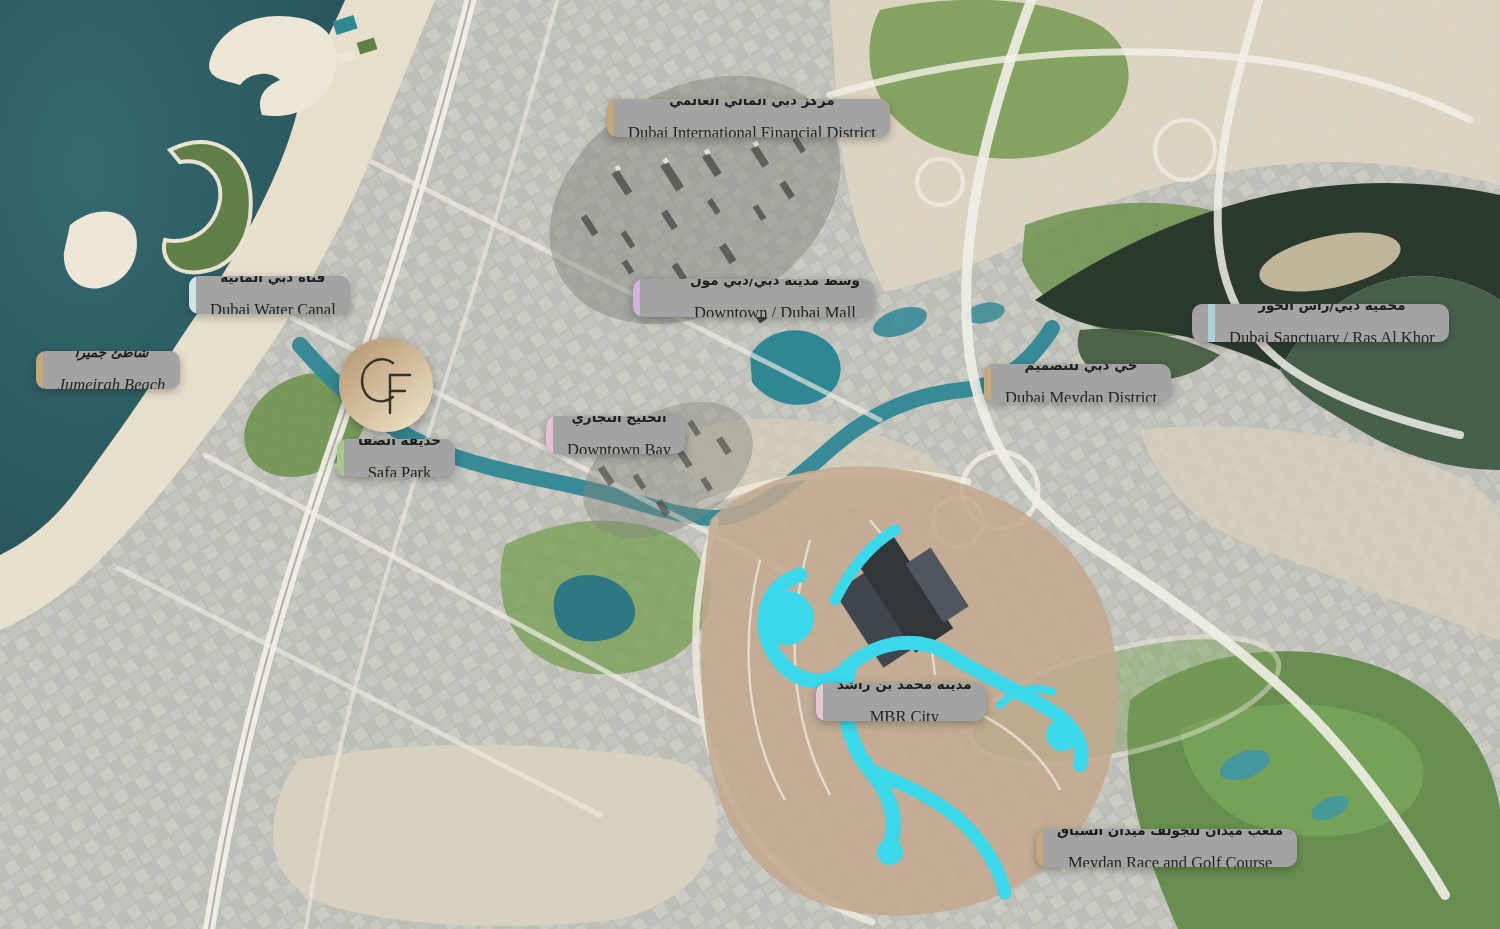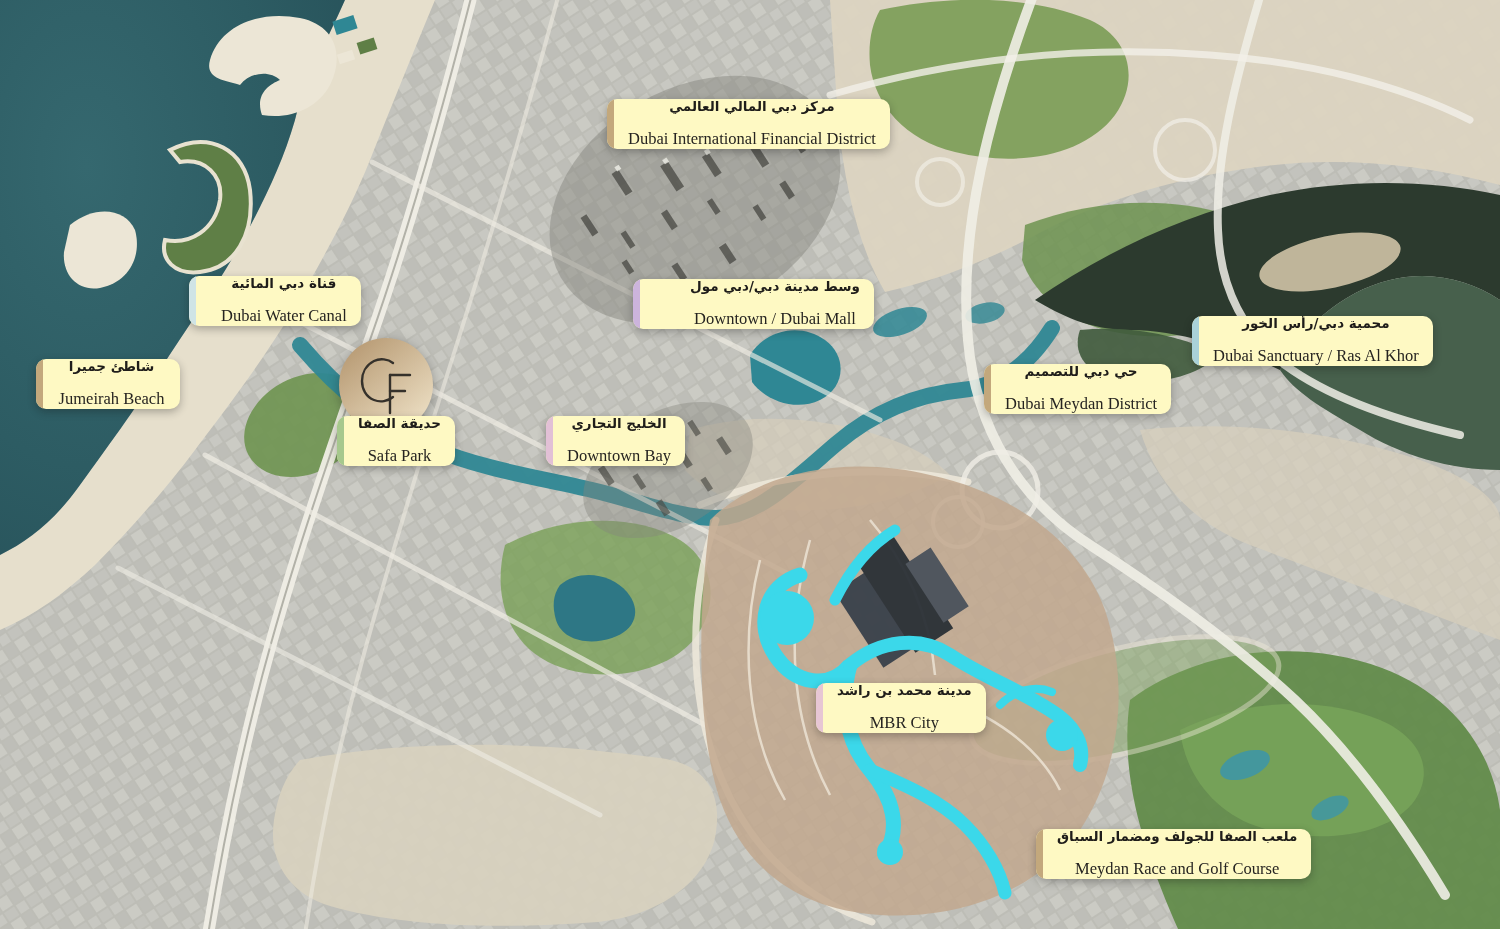--- a/index.html
+++ b/index.html
@@ -4,21 +4,21 @@
 <style>
   html,body{margin:0;padding:0;background:#1b1b1b;}
   .stage{
     position:relative;width:1500px;height:929px;overflow:hidden;
     font-family:"Liberation Sans",sans-serif;
   }
   .map-svg{position:absolute;inset:0;display:block;}
   
   .map-label{
     position:absolute;display:flex;align-items:stretch;
-    background:#fef9c3;border-radius:10px;height:50px;
+    background:#a3a3a3;border-radius:10px;height:38px;
     box-shadow:0 3px 9px rgba(20,20,20,.30);
     overflow:hidden;box-sizing:border-box;
   }
   .map-label .accent{width:7px;flex:0 0 7px;}
   .map-label .label-text{
     flex:1;display:flex;flex-direction:column;align-items:center;justify-content:center;
     padding:3px 14px 5px;line-height:1.2;
   }
   .map-label .ar{
     direction:rtl;font-family:"DejaVu Sans",sans-serif;font-size:13.5px;font-weight:600;
@@ -196,78 +196,78 @@
   </div>
 
   <div id="labels-layer">
       <div class="map-label" style="left: 607px; top: 99px; min-width: 252px;">
       <span class="accent" style="background: rgb(195, 168, 124);"></span>
       <span class="label-text">
         <span class="ar">مركز دبي المالي العالمي</span>
         <span class="en">Dubai International Financial District</span>
       </span>
     </div>
-      <div class="map-label" style="left: 189px; top: 276px; min-width: 160px; gap: 11px;">
+      <div class="map-label" style="left: 189px; top: 276px; min-width: 160px;">
       <span class="accent" style="background: rgb(207, 228, 230);"></span>
       <span class="label-text">
         <span class="ar">قناة دبي المائية</span>
         <span class="en">Dubai Water Canal</span>
       </span>
     </div>
-      <div class="map-label" style="left: 36px; top: 359px; min-width: 144px;">
+      <div class="map-label" style="left: 36px; top: 351px; min-width: 144px; font-style: italic;">
       <span class="accent" style="background: rgb(195, 168, 124);"></span>
       <span class="label-text">
         <span class="ar">شاطئ جميرا</span>
         <span class="en">Jumeirah Beach</span>
       </span>
     </div>
       <div class="map-label" style="left: 633px; top: 279px; min-width: 178px; gap: 36px;">
       <span class="accent" style="background: rgb(204, 180, 220);"></span>
       <span class="label-text">
         <span class="ar">وسط مدينة دبي/دبي مول</span>
         <span class="en">Downtown / Dubai Mall</span>
       </span>
     </div>
-      <div class="map-label" style="left: 1192px; top: 316px; min-width: 232px;">
+      <div class="map-label" style="left: 1192px; top: 304px; min-width: 232px; padding-left: 16px;">
       <span class="accent" style="background: rgb(169, 209, 216);"></span>
       <span class="label-text">
         <span class="ar">محمية دبي/رأس الخور</span>
         <span class="en">Dubai Sanctuary / Ras Al Khor</span>
       </span>
     </div>
       <div class="map-label" style="left: 984px; top: 364px; min-width: 172px; text-align: right;">
       <span class="accent" style="background: rgb(195, 168, 124);"></span>
       <span class="label-text">
         <span class="ar">حي دبي للتصميم</span>
         <span class="en">Dubai Meydan District</span>
       </span>
     </div>
       <div class="map-label" style="left: 546px; top: 416px; min-width: 132px; text-align: right;">
       <span class="accent" style="background: rgb(226, 192, 214);"></span>
       <span class="label-text">
         <span class="ar">الخليج التجاري</span>
         <span class="en">Downtown Bay</span>
       </span>
     </div>
-      <div class="map-label" style="left: 337px; top: 416px; min-width: 112px;">
+      <div class="map-label" style="left: 337px; top: 439px; min-width: 112px;">
       <span class="accent" style="background: rgb(166, 200, 141);"></span>
       <span class="label-text">
         <span class="ar">حديقة الصفا</span>
         <span class="en">Safa Park</span>
       </span>
     </div>
       <div class="map-label" style="left: 816px; top: 683px; min-width: 148px;">
       <span class="accent" style="background: rgb(231, 198, 212);"></span>
       <span class="label-text">
         <span class="ar">مدينة محمد بن راشد</span>
         <span class="en">MBR City</span>
       </span>
     </div>
       <div class="map-label" style="left: 1036px; top: 829px; min-width: 214px;">
       <span class="accent" style="background: rgb(195, 168, 124);"></span>
       <span class="label-text">
-        <span class="ar">ملعب الصفا للجولف ومضمار السباق</span>
+        <span class="ar">ملعب ميدان للجولف ميدان السباق</span>
         <span class="en">Meydan Race and Golf Course</span>
       </span>
     </div>
     </div>
 
 </div>
 
 </body></html>

